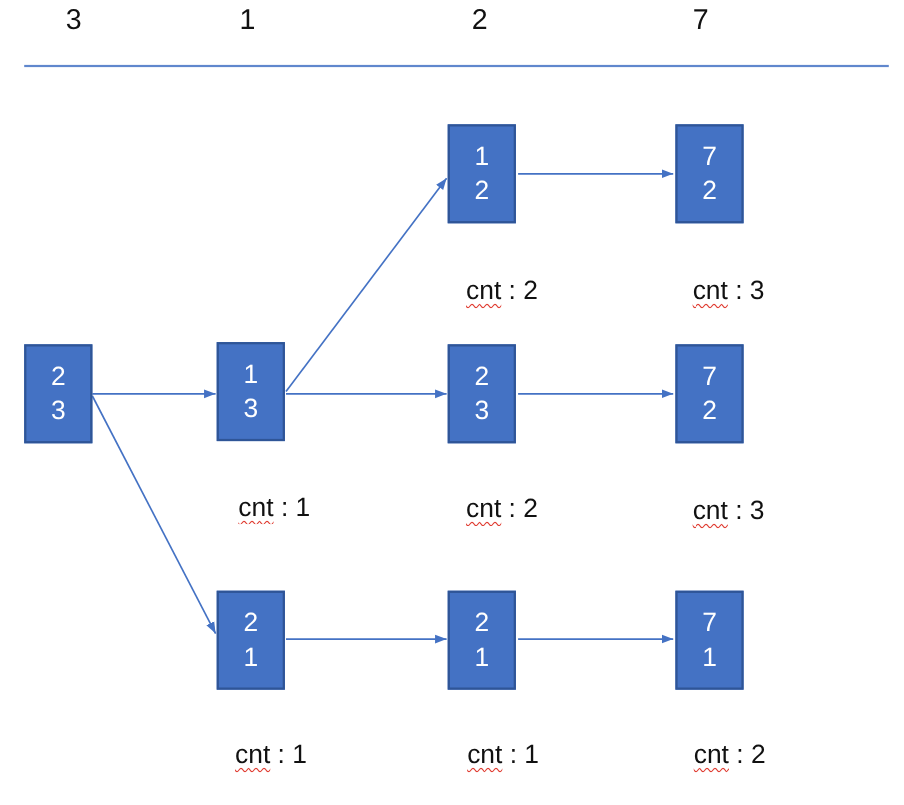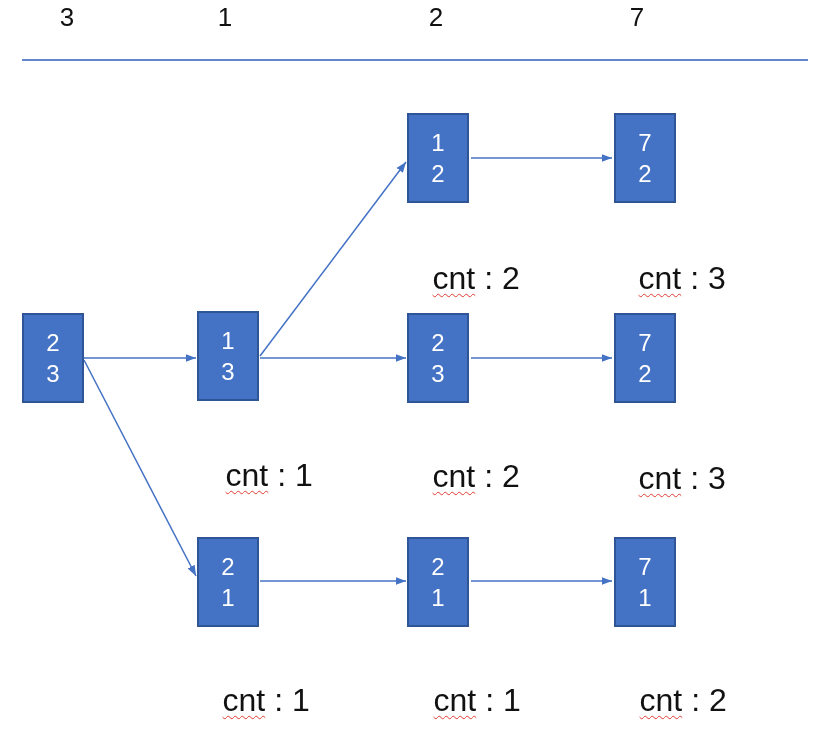--- a/index.html
+++ b/index.html
@@ -25,21 +25,21 @@
 
   .node{
     position:absolute; width:62px; height:90px; box-sizing:border-box;
     background:var(--node-fill); border:2.5px solid var(--node-border);
     display:flex; flex-direction:column; align-items:center; justify-content:center;
     gap:1px;
   }
   .nv{color:var(--node-text); font-size:24px; line-height:30px;}
 
   .cnt{
-    position:absolute; font-size:32px; color:var(--text); white-space:pre; line-height:1.15;text-align:center;
+    position:absolute; font-size:24px; color:var(--text); white-space:pre; line-height:1.15;text-align:center;
   }
   .cnt-word{
     text-decoration-line:underline;
     text-decoration-style:wavy;
     text-decoration-color:var(--squiggle);
     text-decoration-thickness:1px;
     text-underline-offset:4px;
   }
 </style>
 </head>

